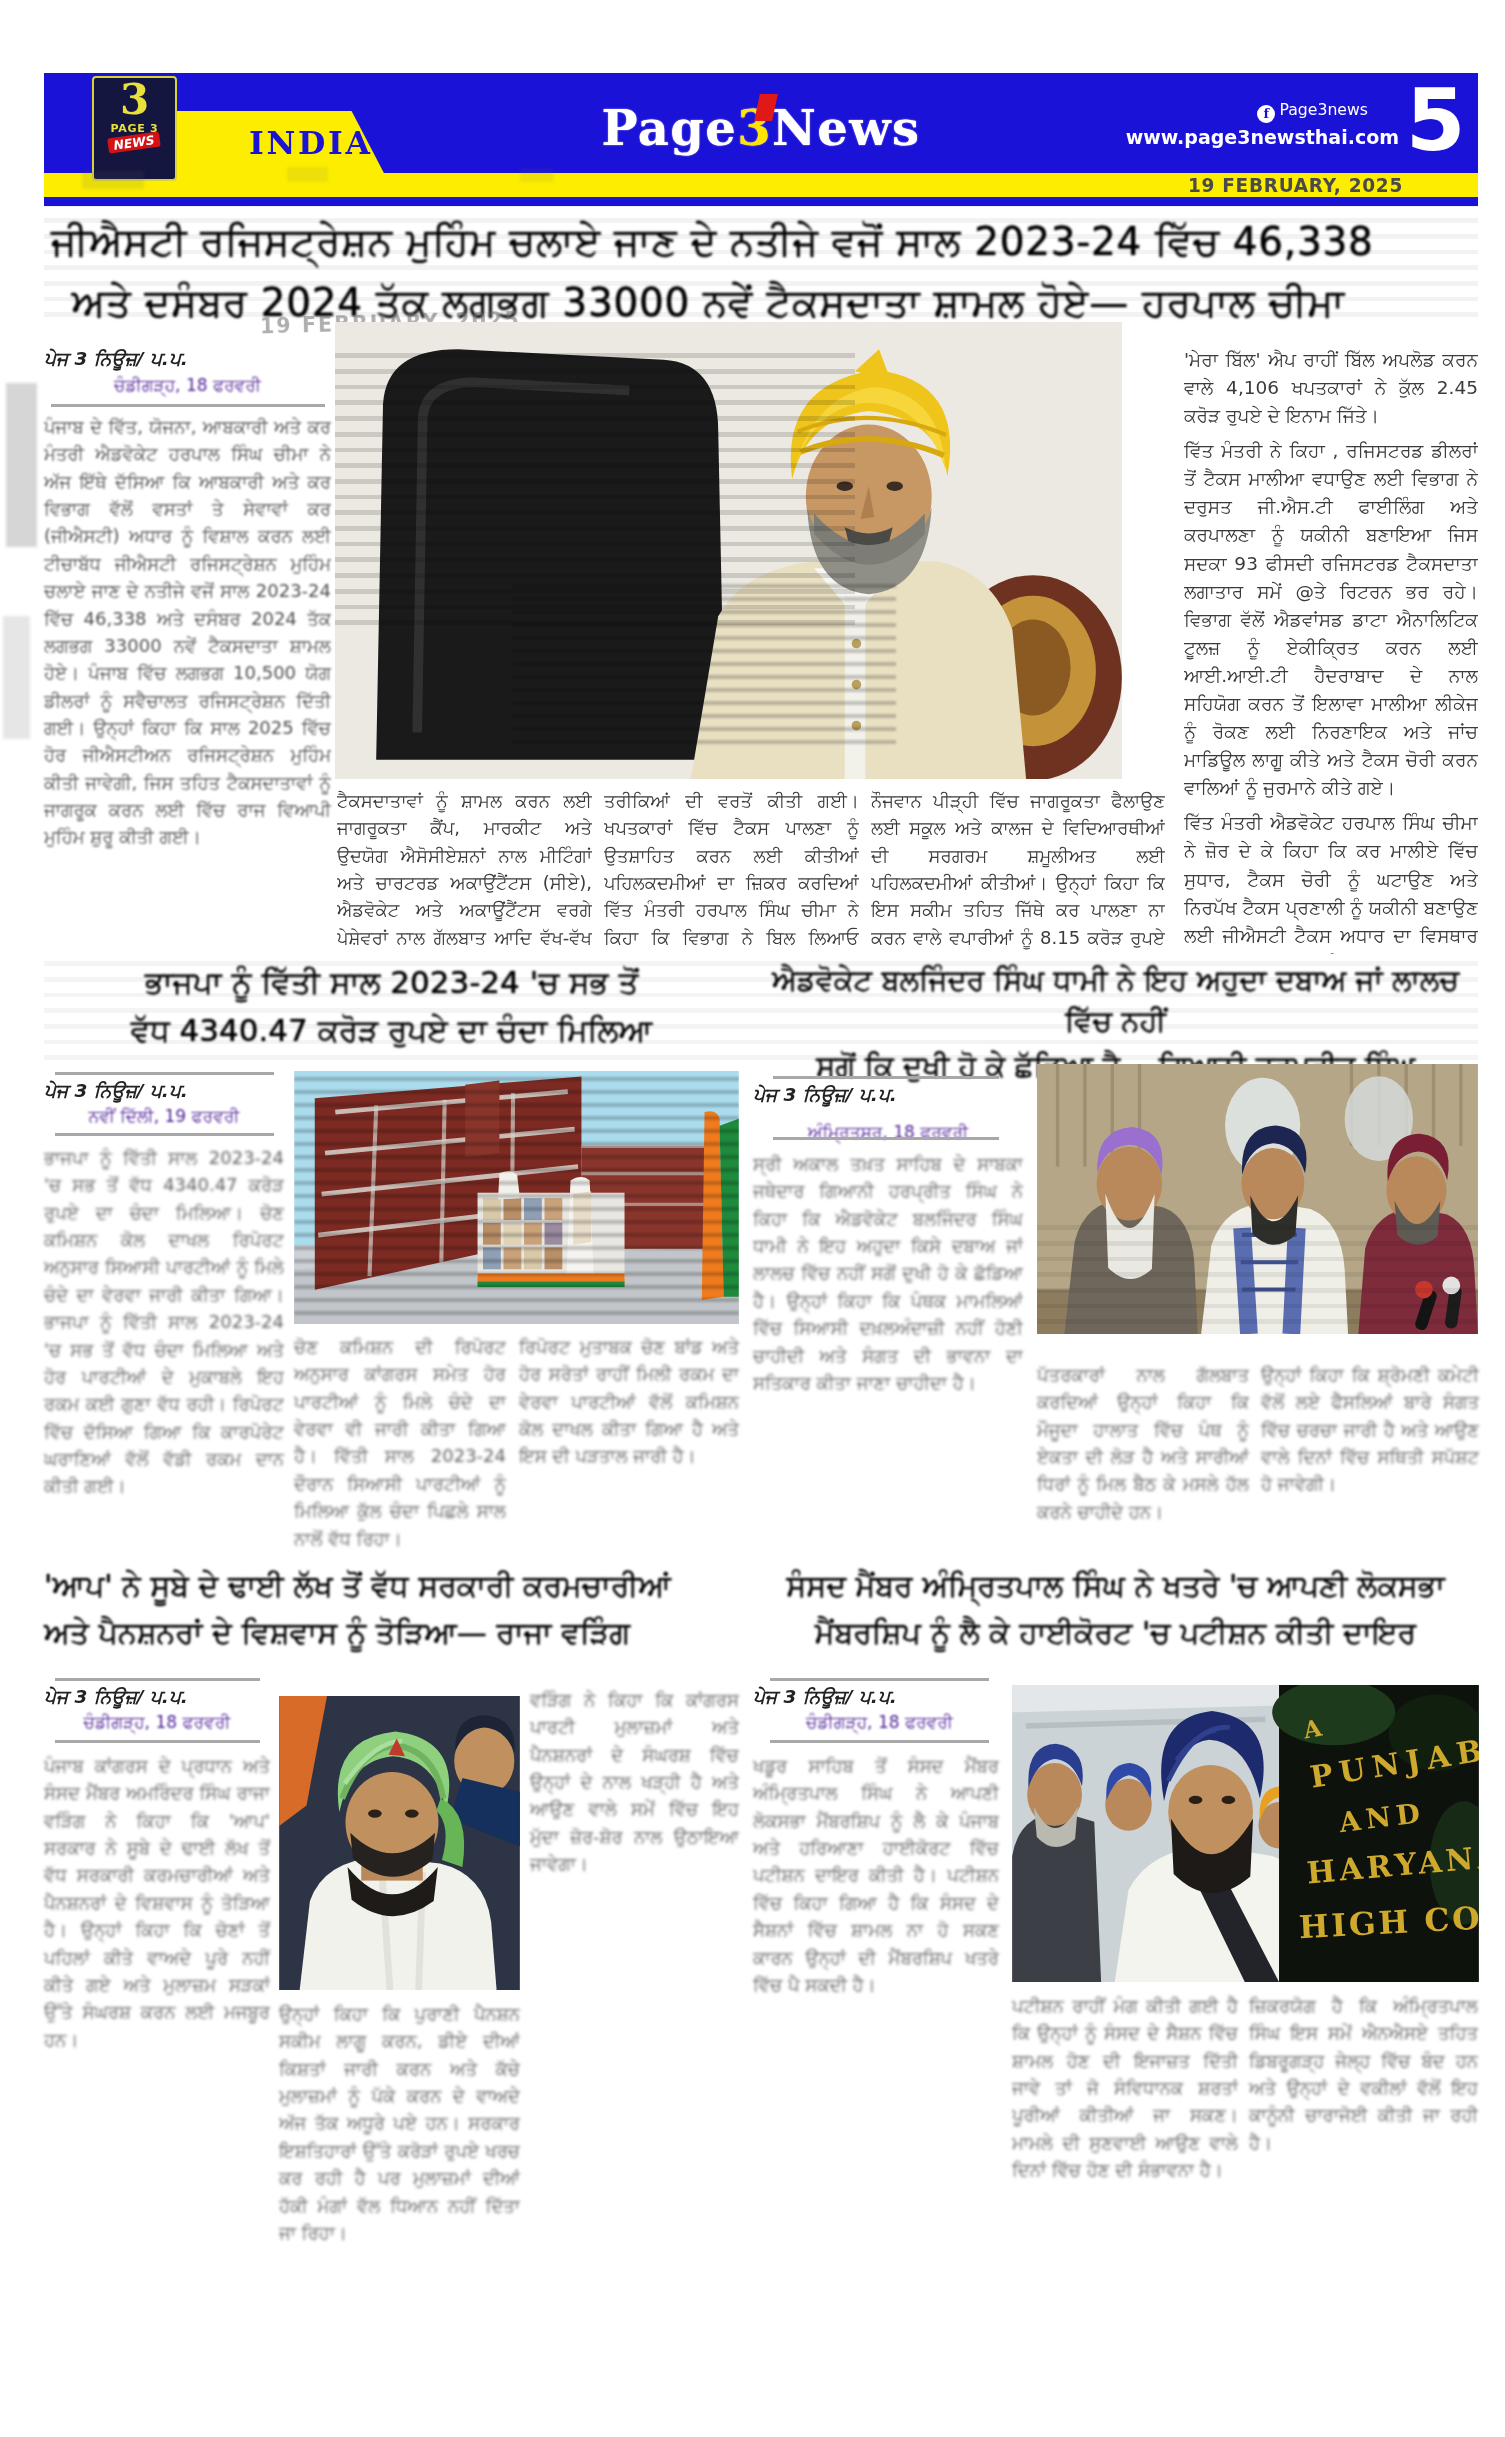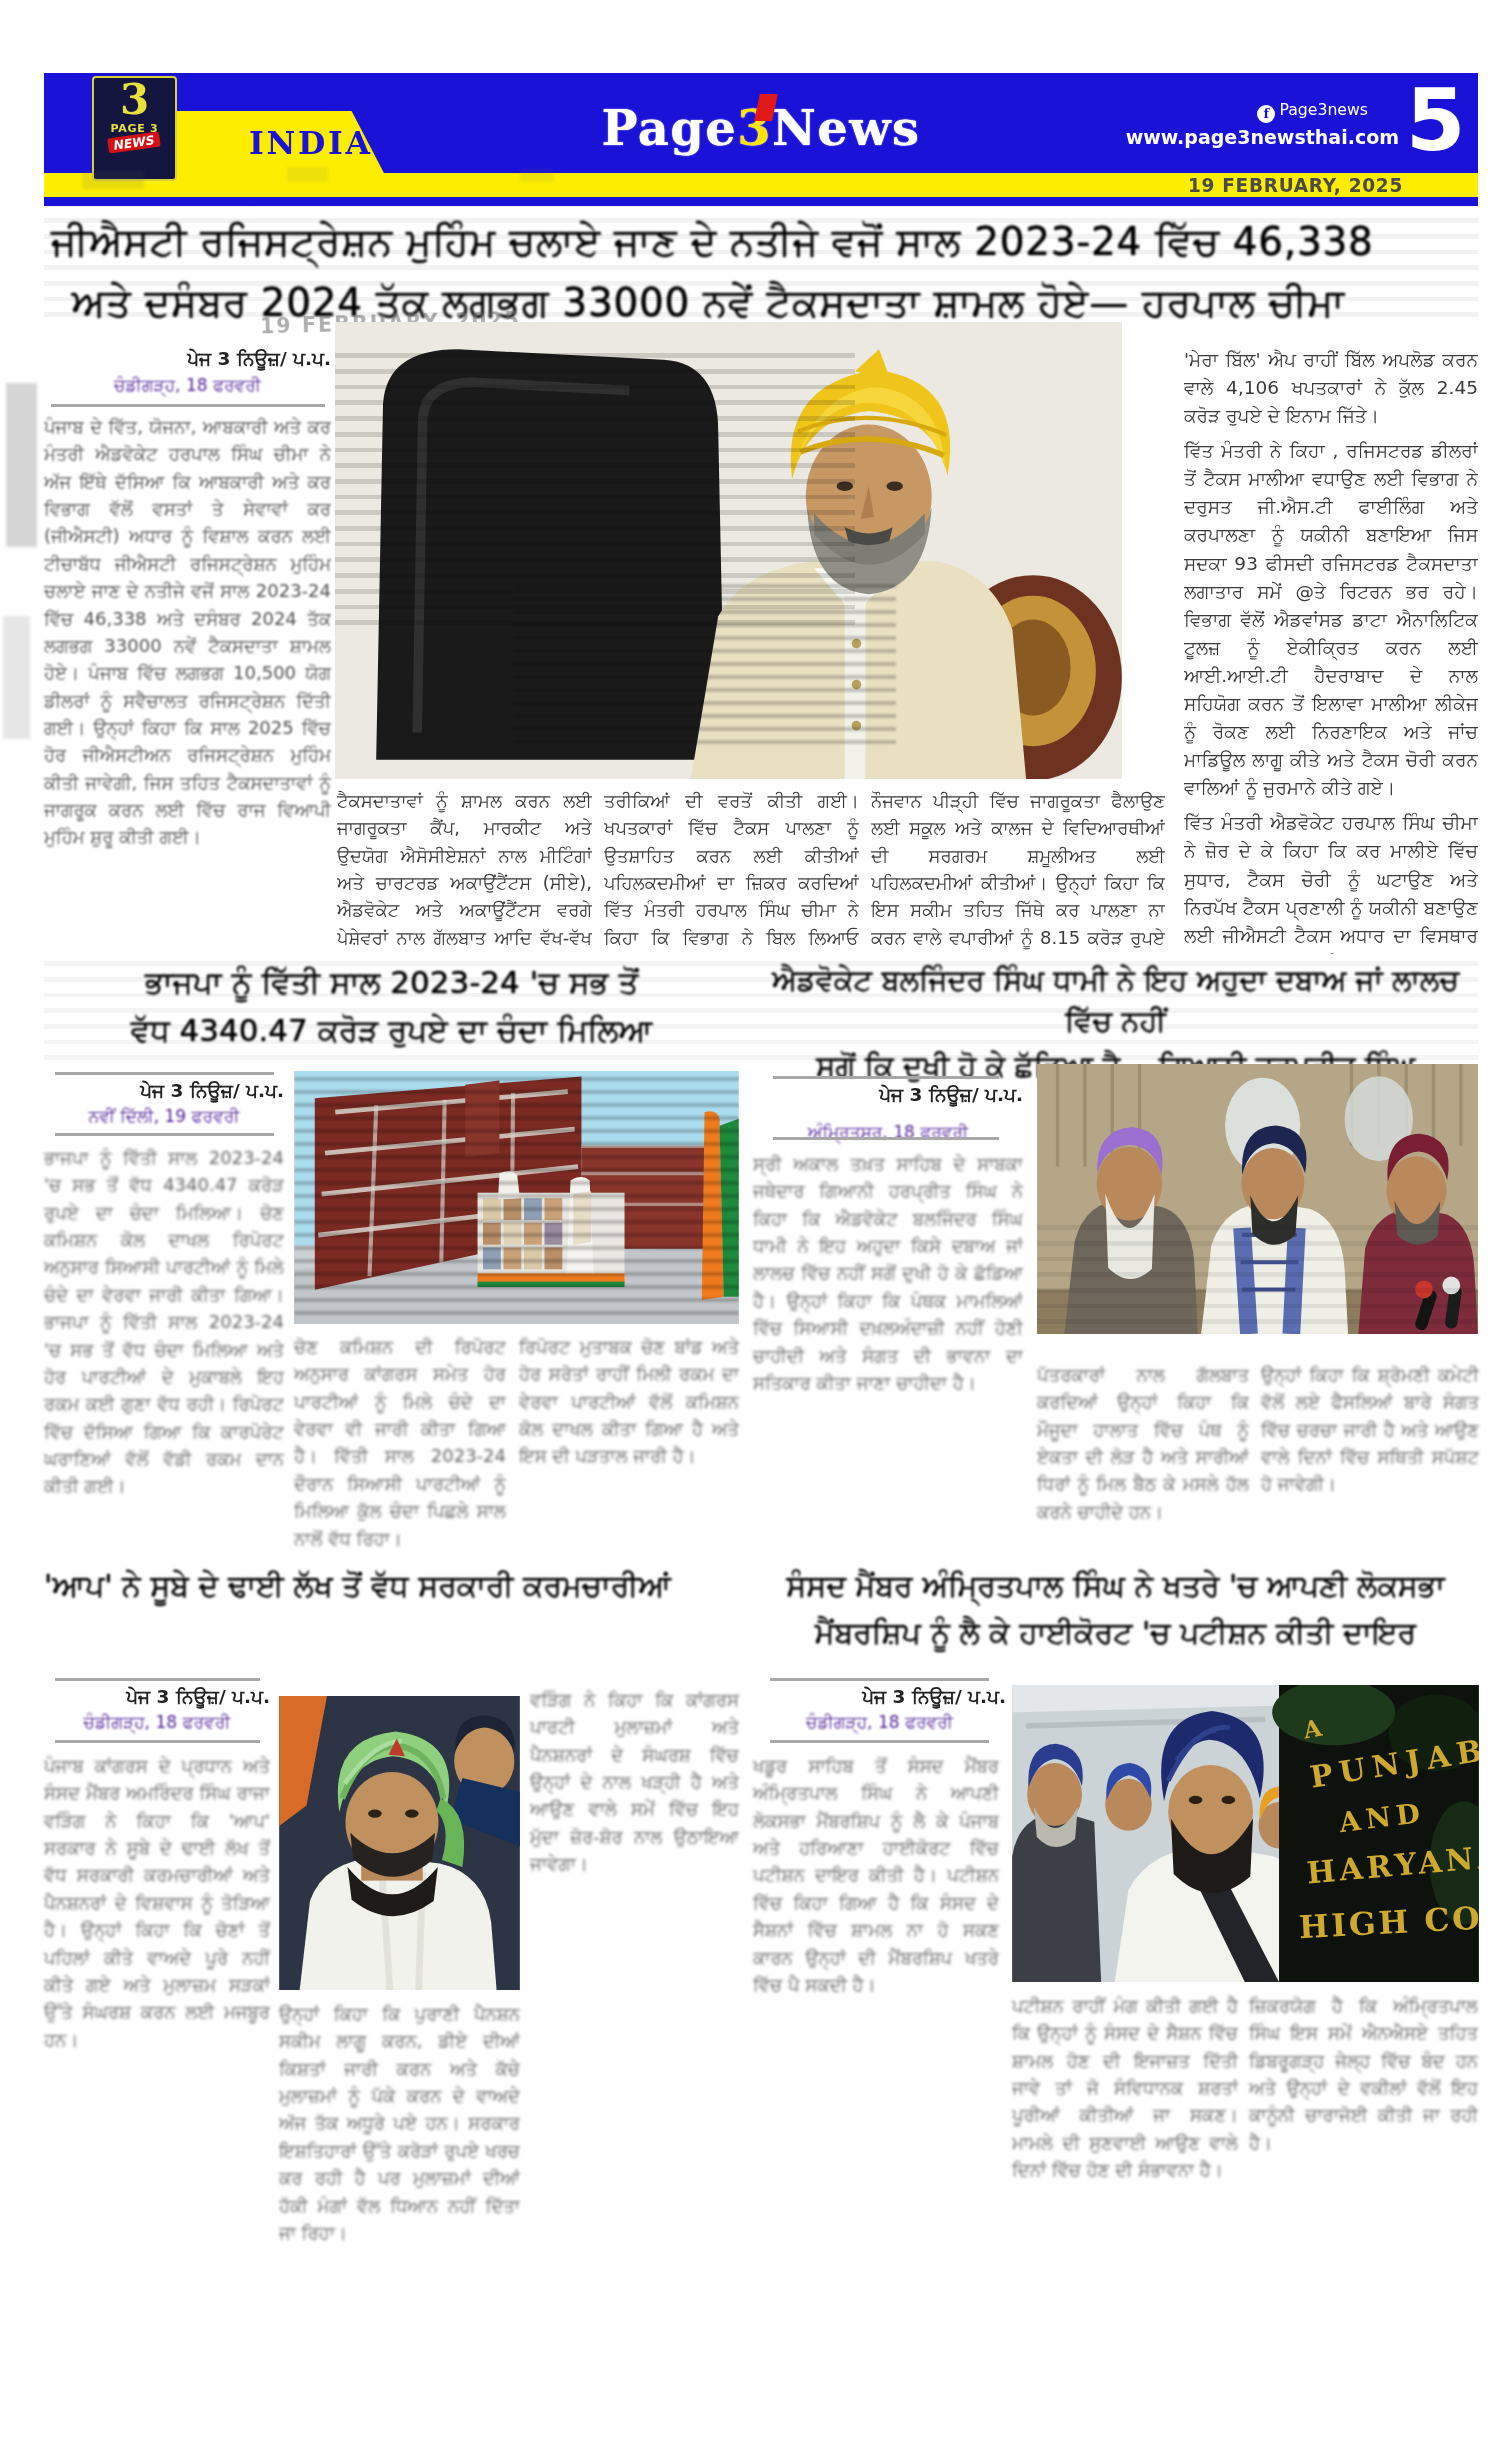--- a/index.html
+++ b/index.html
@@ -26,21 +26,21 @@
              font-family:"DejaVu Serif",serif;margin-right:4.1px;vertical-align:-2.7px;}
   .website{color:#ffffff;font-weight:bold;font-size:19px;}
   .pageno{color:#ffffff;font-weight:bold;font-size:86px;line-height:82px;}
   .datestrip{color:#4a4a4a;font-weight:bold;font-size:18.5px;letter-spacing:0.7px;
              filter:blur(0.7px);transform:scaleY(1.05);}
   
   .headline{font-weight:400;color:#151515;filter:blur(0.8px) contrast(1.25);
             text-shadow:0 0 1.4px #222;line-height:1.42;}
   .h-lead{font-size:39px;letter-spacing:0.7px;}
   .h-mid{font-size:31px;text-align:center;}
-  .byline{font-weight:bold;font-size:18.5px;text-align:right;color:#222;}
+  .byline{font-weight:bold;font-size:18.5px;text-align:left;color:#222;font-style:italic;}
   .dateline{font-size:17px;text-align:center;color:#4c1d95;filter:blur(0.8px);}
   .rule{background:#a8a8a8;height:2.7px;}
   .col{font-size:18px;line-height:1.52;text-align:justify;color:#3b3b3b;}
   .clean{filter:blur(0.2px);}
   .smudge{filter:blur(1px) contrast(0.92);color:#4c4c4c;}
   .smudge2{filter:blur(1.4px) contrast(0.85);color:#5a5a5a;}
   .watermark{color:rgba(110,110,110,0.55);font-weight:bold;font-size:20.5px;letter-spacing:2.1px;
              filter:blur(0.4px);}
   .ghost{pointer-events:none;background:repeating-linear-gradient(0deg,transparent 0 11px,
           rgba(35,35,35,0.16) 11px 15.7px);filter:blur(0.7px);mix-blend-mode:multiply;}
@@ -249,20 +249,21 @@
       </g>
     </svg>
     <div class="abs ghost" style="left:0;top:151px;width:441px;height:120px;opacity:0.5;"></div>
   </div>
 
   <div class="abs col smudge2" style="left:1037px;top:1361px;width:212px;height:193px;overflow:hidden;">ਪੱਤਰਕਾਰਾਂ ਨਾਲ ਗੱਲਬਾਤ ਕਰਦਿਆਂ ਉਨ੍ਹਾਂ ਕਿਹਾ ਕਿ ਮੌਜੂਦਾ ਹਾਲਾਤ ਵਿੱਚ ਪੰਥ ਨੂੰ ਏਕਤਾ ਦੀ ਲੋੜ ਹੈ ਅਤੇ ਸਾਰੀਆਂ ਧਿਰਾਂ ਨੂੰ ਮਿਲ ਬੈਠ ਕੇ ਮਸਲੇ ਹੱਲ ਕਰਨੇ ਚਾਹੀਦੇ ਹਨ।</div>
   <div class="abs col smudge2" style="left:1261px;top:1361px;width:218px;height:193px;overflow:hidden;">ਉਨ੍ਹਾਂ ਕਿਹਾ ਕਿ ਸ਼੍ਰੋਮਣੀ ਕਮੇਟੀ ਵੱਲੋਂ ਲਏ ਫੈਸਲਿਆਂ ਬਾਰੇ ਸੰਗਤ ਵਿੱਚ ਚਰਚਾ ਜਾਰੀ ਹੈ ਅਤੇ ਆਉਣ ਵਾਲੇ ਦਿਨਾਂ ਵਿੱਚ ਸਥਿਤੀ ਸਪੱਸ਼ਟ ਹੋ ਜਾਵੇਗੀ।</div>
 
   <div class="abs headline h-mid" style="left:44px;top:1565px;width:695px;font-size:30px;text-align:left;">
     <div>'ਆਪ' ਨੇ ਸੂਬੇ ਦੇ ਢਾਈ ਲੱਖ ਤੋਂ ਵੱਧ ਸਰਕਾਰੀ ਕਰਮਚਾਰੀਆਂ</div>
+    <div style="margin-top:4.1px;">ਅਤੇ ਪੈਨਸ਼ਨਰਾਂ ਦੇ ਵਿਸ਼ਵਾਸ ਨੂੰ ਤੋੜਿਆ— ਰਾਜਾ ਵੜਿੰਗ</div>
   </div>
   <div class="abs rule" style="left:55px;top:1678px;width:205px;"></div>
   <div class="abs byline" style="left:44px;top:1686px;width:226px;">ਪੇਜ 3 ਨਿਊਜ਼/ ਪ.ਪ.</div>
   <div class="abs dateline" style="left:44px;top:1712px;width:226px;">ਚੰਡੀਗੜ੍ਹ, 18 ਫਰਵਰੀ</div>
   <div class="abs rule" style="left:55px;top:1740px;width:205px;"></div>
   <div class="abs col smudge2" style="left:44px;top:1752px;width:226px;height:674px;overflow:hidden;">ਪੰਜਾਬ ਕਾਂਗਰਸ ਦੇ ਪ੍ਰਧਾਨ ਅਤੇ ਸੰਸਦ ਮੈਂਬਰ ਅਮਰਿੰਦਰ ਸਿੰਘ ਰਾਜਾ ਵੜਿੰਗ ਨੇ ਕਿਹਾ ਕਿ 'ਆਪ' ਸਰਕਾਰ ਨੇ ਸੂਬੇ ਦੇ ਢਾਈ ਲੱਖ ਤੋਂ ਵੱਧ ਸਰਕਾਰੀ ਕਰਮਚਾਰੀਆਂ ਅਤੇ ਪੈਨਸ਼ਨਰਾਂ ਦੇ ਵਿਸ਼ਵਾਸ ਨੂੰ ਤੋੜਿਆ ਹੈ। ਉਨ੍ਹਾਂ ਕਿਹਾ ਕਿ ਚੋਣਾਂ ਤੋਂ ਪਹਿਲਾਂ ਕੀਤੇ ਵਾਅਦੇ ਪੂਰੇ ਨਹੀਂ ਕੀਤੇ ਗਏ ਅਤੇ ਮੁਲਾਜ਼ਮ ਸੜਕਾਂ ਉੱਤੇ ਸੰਘਰਸ਼ ਕਰਨ ਲਈ ਮਜਬੂਰ ਹਨ।</div>
 
   <div class="abs" style="left:279px;top:1696px;width:241px;height:294px;overflow:hidden;">
     <svg width="241" height="294" viewBox="0 0 352 430" xmlns="http://www.w3.org/2000/svg">
       <rect width="352" height="430" fill="#2c3445"></rect>

